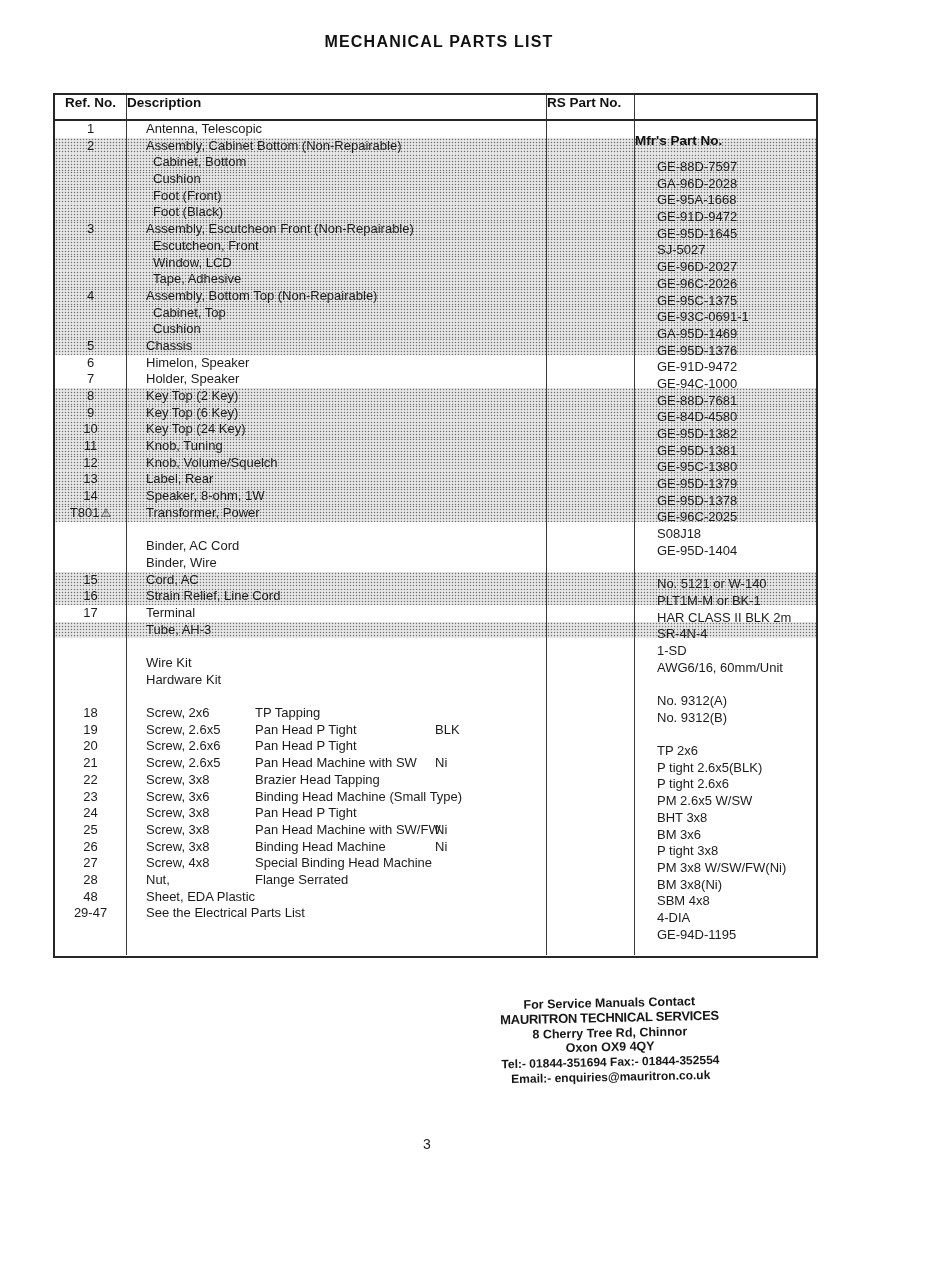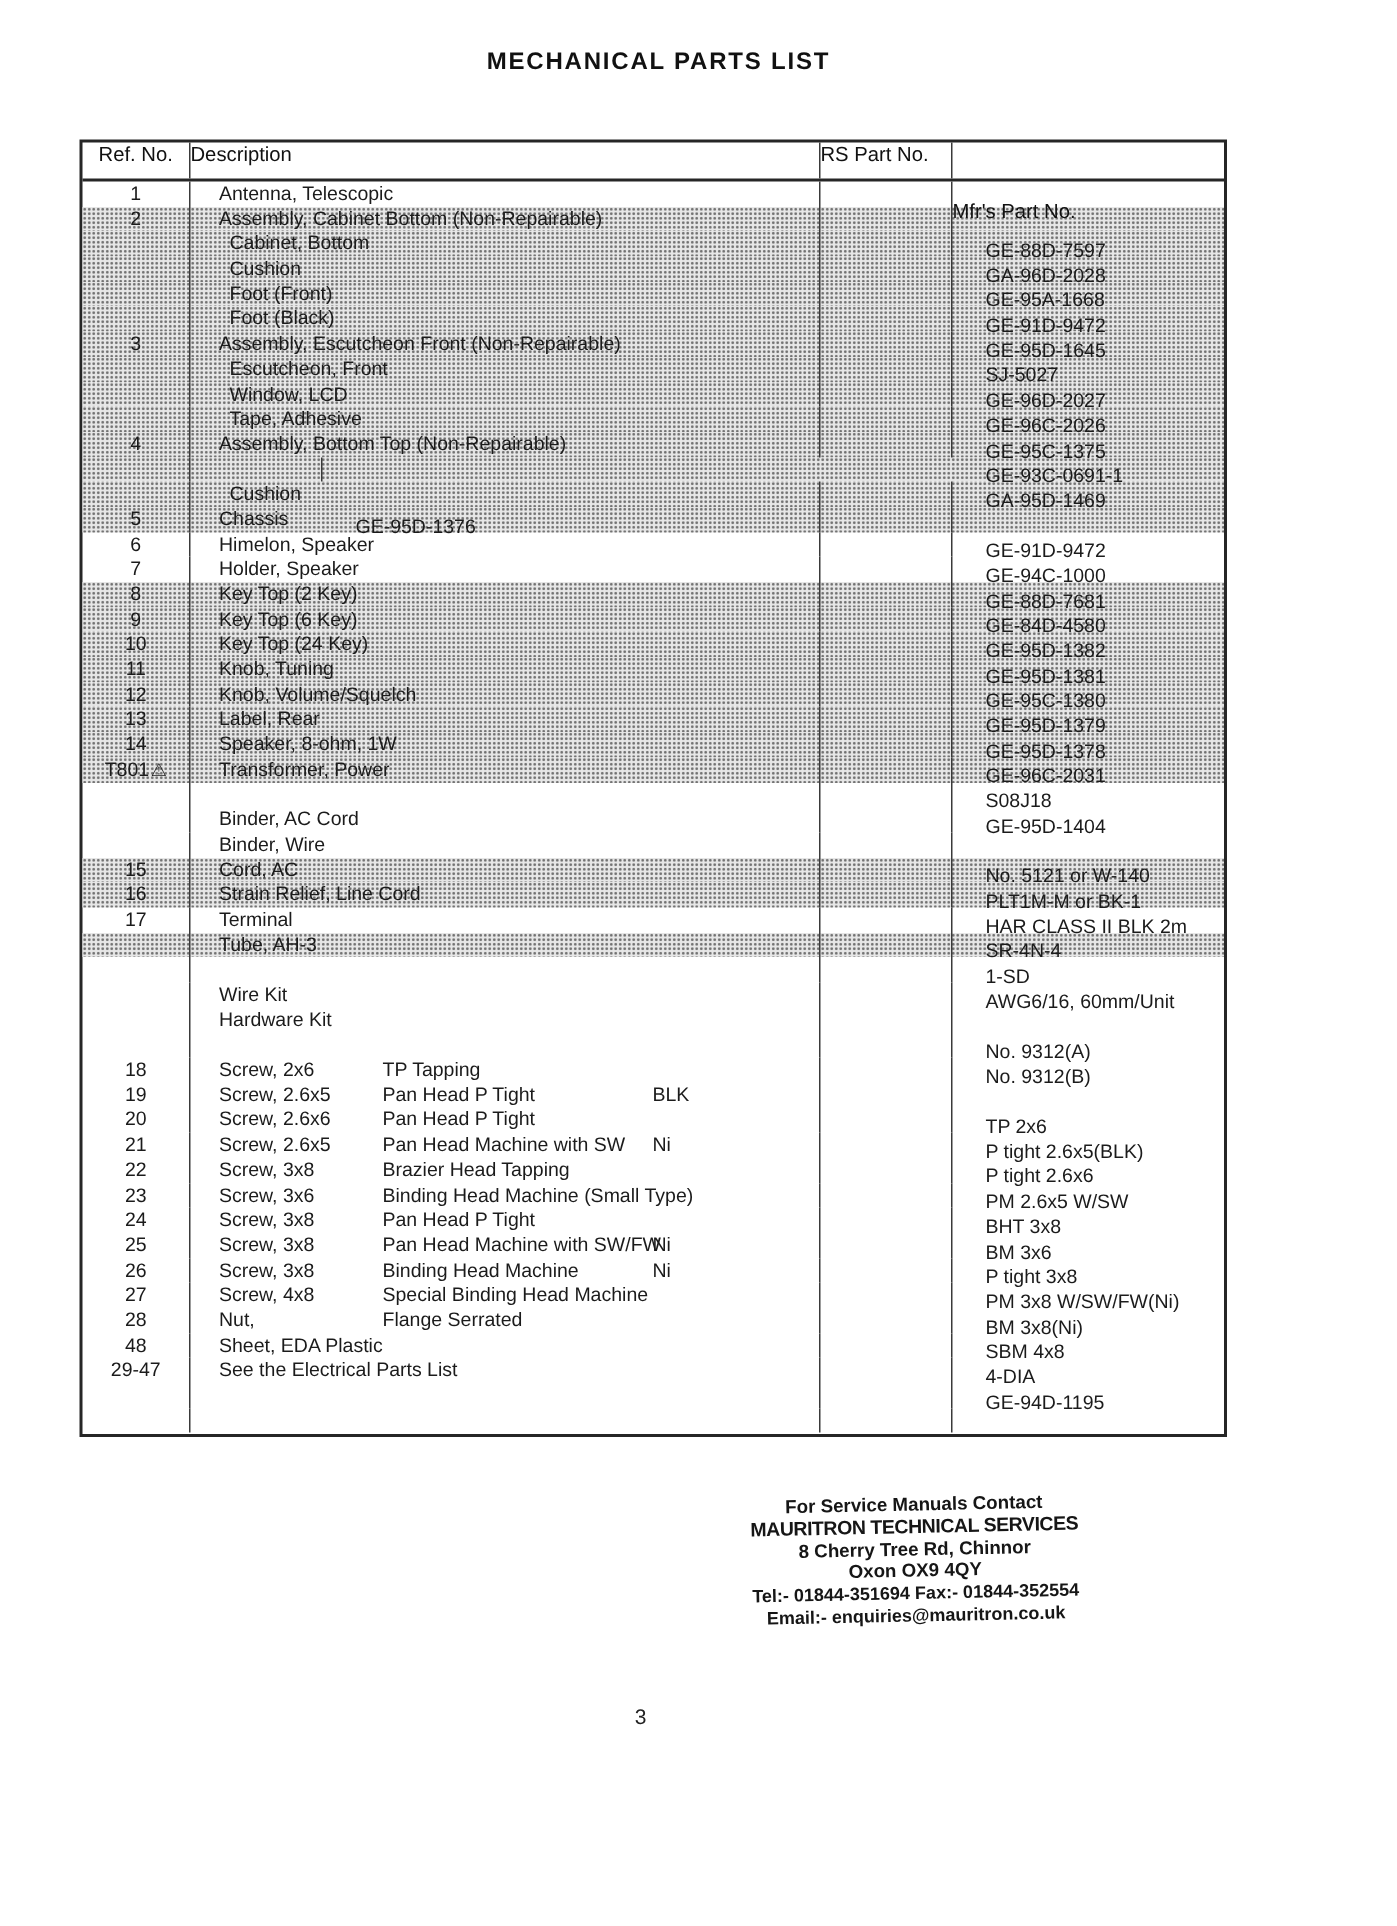--- a/index.html
+++ b/index.html
@@ -13,21 +13,21 @@
     font-size:16px;font-weight:bold;letter-spacing:1.2px;color:#111;
   }
   .table{
     position:absolute;left:53px;top:93px;width:765px;
     border:2px solid #262626;box-sizing:border-box;background:#fff;
   }
   .thead{
     display:flex;height:24px;border-bottom:2px solid #262626;
     align-items:center;font-size:13.5px;color:#111;
   }
-  .thead .c{padding:0;}
+  .thead .c{padding:0;font-weight:bold;}
   .c{box-sizing:border-box;align-self:stretch;}
   .col-ref{width:72px;border-right:1px solid #3a3a3a;text-align:center;}
   .col-desc{width:420px;border-right:1px solid #3a3a3a;padding-left:19px;}
   .col-rs{width:88px;border-right:1px solid #3a3a3a;}
   .col-mfr{flex:1;padding-left:22px;margin-top:38px;}
   .thead .col-desc,.thead .col-mfr{padding-left:0;}
   .tbody{height:835px;}
   .row{
     display:flex;height:16.7px;line-height:16.7px;font-size:13px;
     white-space:nowrap;color:#1b1b1b;
@@ -131,20 +131,21 @@
           <div class="c col-mfr"><span>GE-93C-0691-1</span></div>
         </div>
         <div class="row shaded">
           <div class="c col-ref"><span>4</span></div>
           <div class="c col-desc"><span class="single">Assembly, Bottom Top (Non-Repairable)</span></div>
           <div class="c col-rs"></div>
           <div class="c col-mfr"><span>GA-95D-1469</span></div>
         </div>
         <div class="row shaded">
           <div class="c col-ref"></div>
+          <div class="c col-desc indent"><span class="single">Cabinet, Top</span></div>
           <div class="c col-rs"></div>
           <div class="c col-mfr"><span>GE-95D-1376</span></div>
         </div>
         <div class="row shaded">
           <div class="c col-ref"></div>
           <div class="c col-desc indent"><span class="single">Cushion</span></div>
           <div class="c col-rs"></div>
           <div class="c col-mfr"><span>GE-91D-9472</span></div>
         </div>
         <div class="row shaded">
@@ -192,21 +193,21 @@
         <div class="row shaded">
           <div class="c col-ref"><span>12</span></div>
           <div class="c col-desc"><span class="single">Knob, Volume/Squelch</span></div>
           <div class="c col-rs"></div>
           <div class="c col-mfr"><span>GE-95D-1378</span></div>
         </div>
         <div class="row shaded">
           <div class="c col-ref"><span>13</span></div>
           <div class="c col-desc"><span class="single">Label, Rear</span></div>
           <div class="c col-rs"></div>
-          <div class="c col-mfr"><span>GE-96C-2031</span></div>
+          <div class="c col-mfr"><span>GE-96C-2025</span></div>
         </div>
         <div class="row shaded">
           <div class="c col-ref"><span>14</span></div>
           <div class="c col-desc"><span class="single">Speaker, 8-ohm, 1W</span></div>
           <div class="c col-rs"></div>
           <div class="c col-mfr"><span>S08J18</span></div>
         </div>
         <div class="row shaded">
           <div class="c col-ref"><span>T801</span><span class="warn">⚠</span></div>
           <div class="c col-desc"><span class="single">Transformer, Power</span></div>

